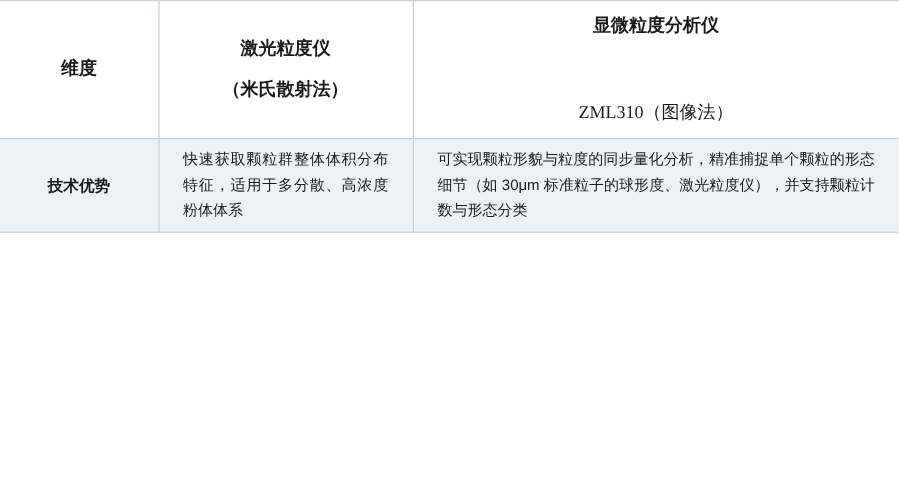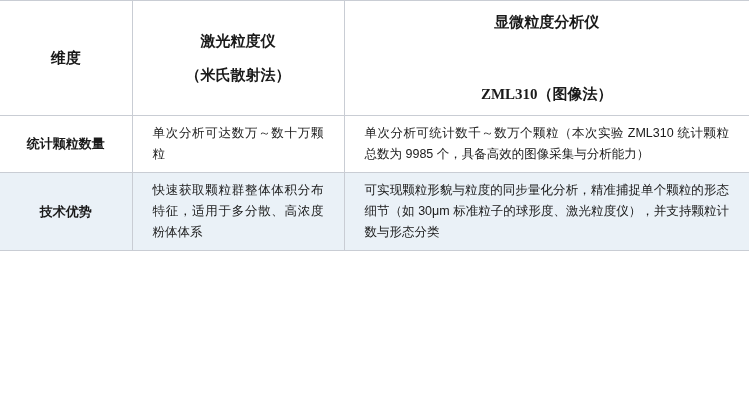--- a/index.html
+++ b/index.html
@@ -59,21 +59,21 @@
     display: block;
     font-weight: bold;
   }
   .hdr-sub2 {
     display: block;
     font-weight: bold;
     margin-top: 6px;
   }
   .zml {
     font-family: "Liberation Serif", serif;
-    font-weight: bold;
+    font-weight: normal;
     margin-top: 44px;
   }
   .rowlabel {
     text-align: center;
     font-weight: bold;
     font-size: 13px;
     line-height: 20px;
   }
   .cell {
     font-size: 12.5px;
@@ -109,25 +109,20 @@
           <span class="hdr-sub2">（米氏散射法）</span>
         </td>
         <td>
           <span class="hdr-sub">显微粒度分析仪</span>
           <span class="hdr-sub2 zml">ZML310（图像法）</span>
         </td>
       </tr>
 
 
 
-      <tr class="plain">
-        <td class="vline rowlabel">统计颗粒数量</td>
-        <td class="vline cell">单次分析可达数万～数十万颗粒</td>
-        <td class="cell">单次分析可统计数千～数万个颗粒（本次实验 ZML310 统计颗粒总数为 9985 个，具备高效的图像采集与分析能力）</td>
-      </tr>
 
       <tr class="shade">
         <td class="vline rowlabel">技术优势</td>
         <td class="vline cell">快速获取颗粒群整体体积分布特征，适用于多分散、高浓度粉体体系</td>
         <td class="cell">可实现颗粒形貌与粒度的同步量化分析，精准捕捉单个颗粒的形态细节（如 30μm 标准粒子的球形度、激光粒度仪），并支持颗粒计数与形态分类</td>
       </tr>
     </tbody>
   </table>
 </div>
 

